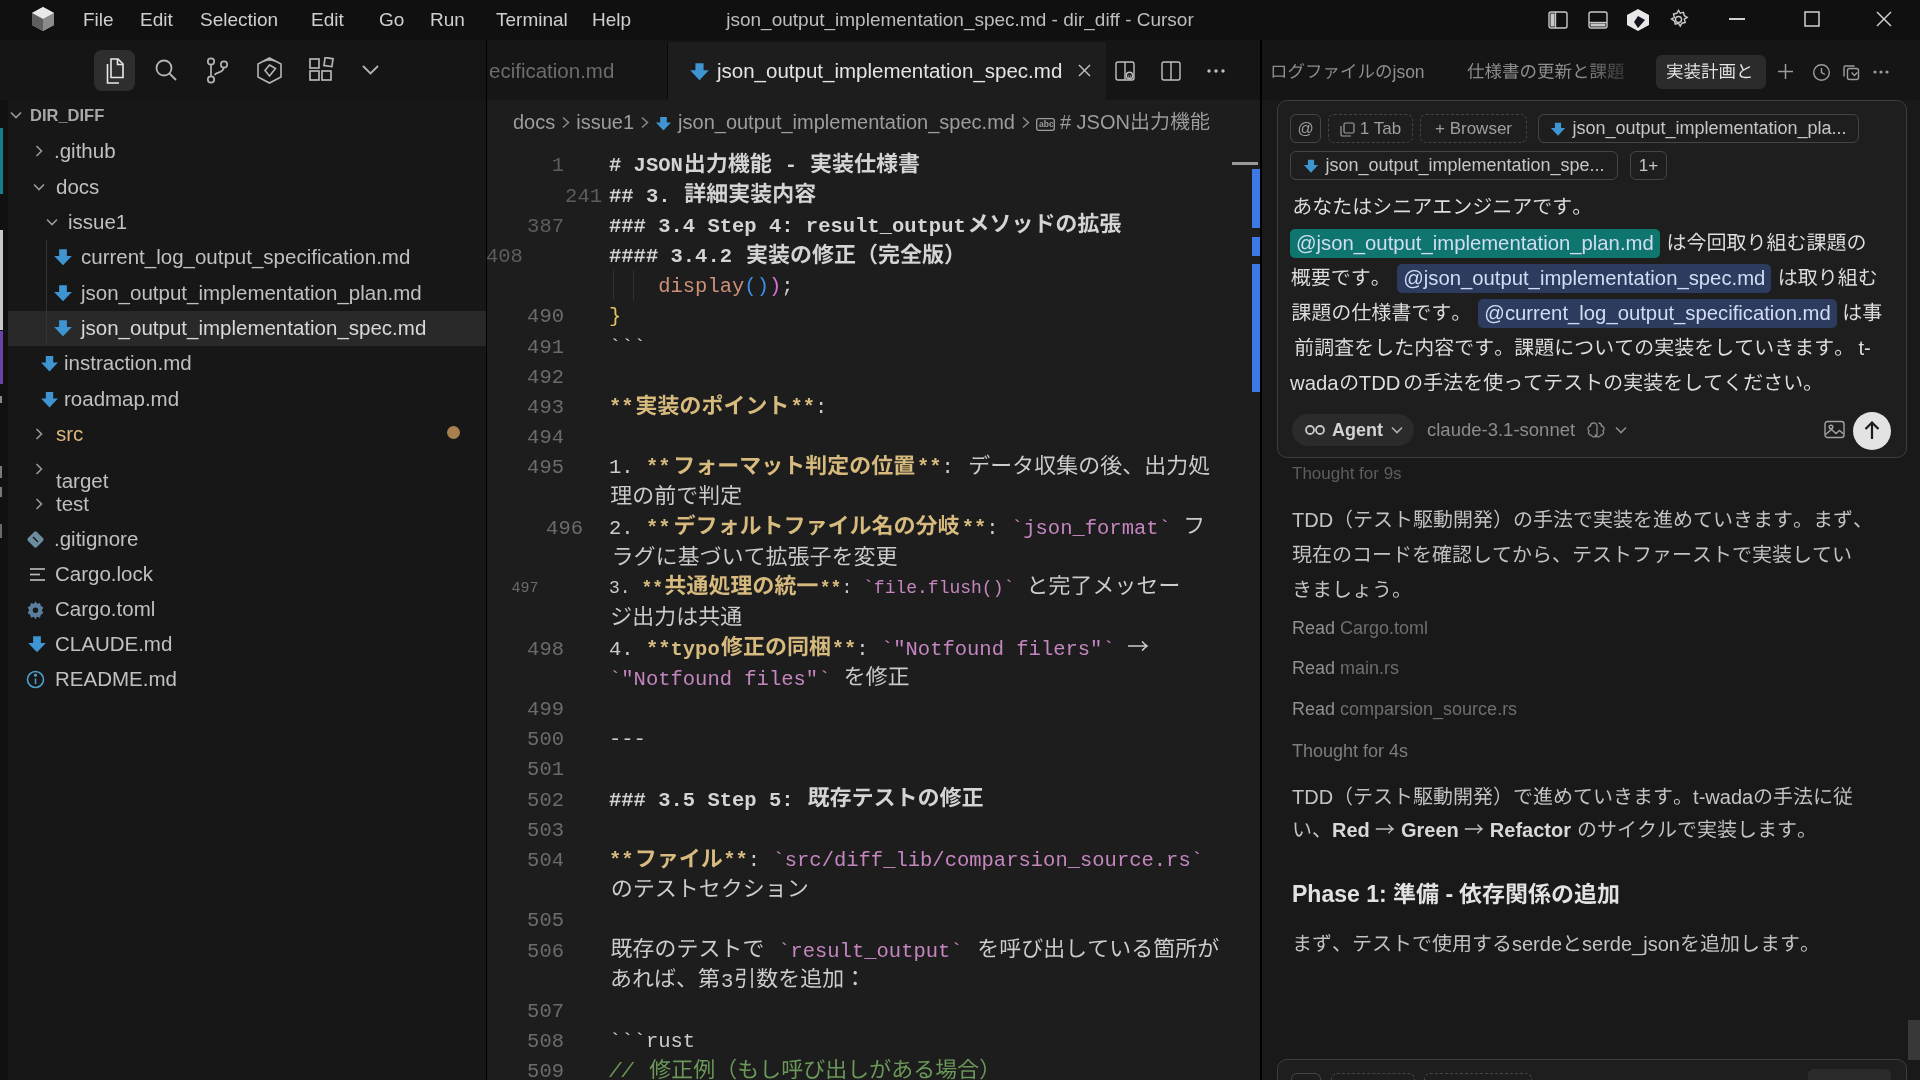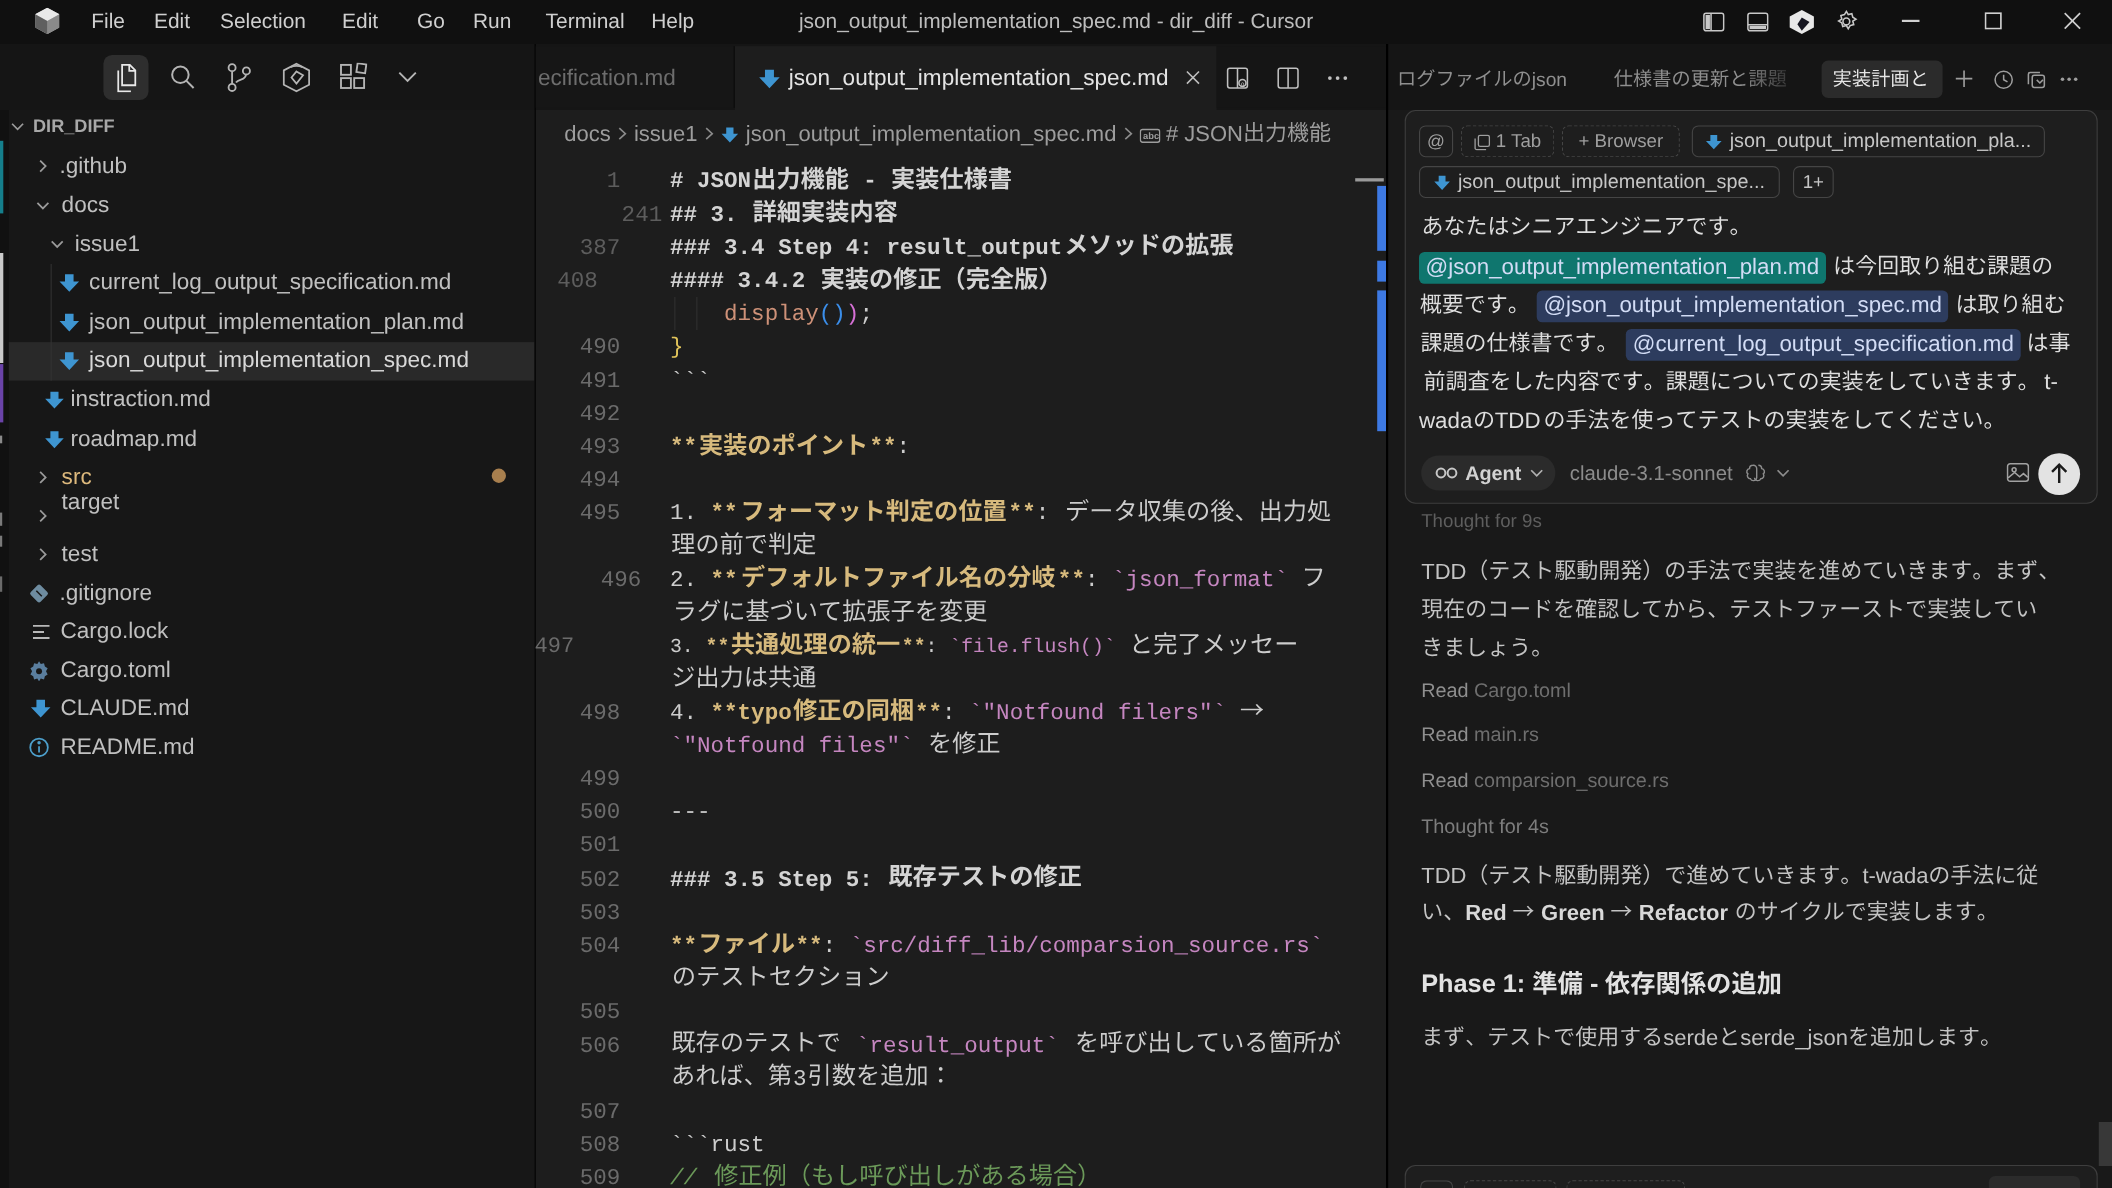--- a/index.html
+++ b/index.html
@@ -337,21 +337,21 @@
     </svg>
     <div style="position:absolute;left:64px;top:386px;height:26px;line-height:26px;font-size:20.5px;color:#c0c0c0;">roadmap.md</div>
     <svg class="abs" style="left:31px;top:426px" width="16" height="16" viewBox="0 0 16 16" fill="none" stroke="#9a9a9a" stroke-width="1.6">
       <polyline points="5.5,3 10.5,8 5.5,13"></polyline>
     </svg>
     <div style="position:absolute;left:56px;top:421px;height:26px;line-height:26px;font-size:20.5px;color:#dcb87c;">src</div>
     <div style="position:absolute;left:447px;top:426px;width:13px;height:13px;border-radius:7px;background:#a87f4e;"></div>
     <svg class="abs" style="left:31px;top:461px" width="16" height="16" viewBox="0 0 16 16" fill="none" stroke="#9a9a9a" stroke-width="1.6">
       <polyline points="5.5,3 10.5,8 5.5,13"></polyline>
     </svg>
-    <div style="position:absolute;left:56px;top:444px;height:26px;line-height:26px;font-size:20.5px;color:#c0c0c0;">target</div>
+    <div style="position:absolute;left:56px;top:468px;height:26px;line-height:26px;font-size:20.5px;color:#c0c0c0;">target</div>
     <svg class="abs" style="left:31px;top:496px" width="16" height="16" viewBox="0 0 16 16" fill="none" stroke="#9a9a9a" stroke-width="1.6">
       <polyline points="5.5,3 10.5,8 5.5,13"></polyline>
     </svg>
     <div style="position:absolute;left:56px;top:491px;height:26px;line-height:26px;font-size:20.5px;color:#c0c0c0;">test</div>
     <svg class="abs" style="left:26px;top:530px" width="19" height="19" viewBox="0 0 19 19">
       <rect x="3.2" y="3.2" width="12.6" height="12.6" rx="2" transform="rotate(45 9.5 9.5)" fill="#6e8ca0"></rect>
       <line x1="6" y1="9.5" x2="13" y2="9.5" stroke="#171717" stroke-width="1.4" transform="rotate(45 9.5 9.5)"></line>
     </svg>
     <div style="position:absolute;left:54px;top:526px;height:26px;line-height:26px;font-size:20.5px;color:#c0c0c0;">.gitignore</div>
     <svg class="abs" style="left:29px;top:566px" width="17" height="17" viewBox="0 0 17 17" stroke="#b8b8b8" stroke-width="1.7">
@@ -446,21 +446,21 @@
     <div style="position:absolute;left:486px;top:209.8px;width:78px;height:30px;line-height:30px;font-size:20.5px;text-align:right;color:#5d5d5d;"><span class="mono">387</span></div>
     <div style="position:absolute;left:609.0px;top:209.8px;height:30px;line-height:30px;font-size:20.5px;white-space:pre;"><span class="mono"><span style="color:#d4d4d4;font-weight:bold;">### 3.4 Step 4: result_output<svg class="j" style="width:156.8px;height:22px;vertical-align:-2.7px" viewBox="0 -440 3500 500">
             <use href="#b30e1" x="0"></use>
             <use href="#b30bd" x="500"></use>
             <use href="#b30c3" x="1000"></use>
             <use href="#b30c9" x="1500"></use>
             <use href="#b306e" x="2000"></use>
             <use href="#b62e1" x="2500"></use>
             <use href="#b5f35" x="3000"></use>
           </svg></span></span></div>
-    <div style="position:absolute;left:486px;top:240.0px;width:78px;height:30px;line-height:30px;font-size:20.5px;text-align:center;color:#5d5d5d;"><span class="mono">408</span></div>
+    <div style="position:absolute;left:486px;top:240.0px;width:78px;height:30px;line-height:30px;font-size:20.5px;text-align:left;color:#5d5d5d;"><span class="mono">408</span></div>
     <div style="position:absolute;left:609.0px;top:240.0px;height:30px;line-height:30px;font-size:20.5px;white-space:pre;"><span class="mono"><span style="color:#d4d4d4;font-weight:bold;">#### 3.4.2 <svg class="j" style="width:224.0px;height:22px;vertical-align:-2.7px" viewBox="0 -440 5000 500">
             <use href="#b5b9f" x="0"></use>
             <use href="#b88c5" x="500"></use>
             <use href="#b306e" x="1000"></use>
             <use href="#b4fee" x="1500"></use>
             <use href="#b6b63" x="2000"></use>
             <use href="#bff08" x="2500"></use>
             <use href="#b5b8c" x="3000"></use>
             <use href="#b5168" x="3500"></use>
             <use href="#b7248" x="4000"></use>
@@ -545,21 +545,21 @@
             <use href="#r3065" x="2000"></use>
             <use href="#r3044" x="2500"></use>
             <use href="#r3066" x="3000"></use>
             <use href="#r62e1" x="3500"></use>
             <use href="#r5f35" x="4000"></use>
             <use href="#r5b50" x="4500"></use>
             <use href="#r3092" x="5000"></use>
             <use href="#r5909" x="5500"></use>
             <use href="#r66f4" x="6000"></use>
           </svg></span></span></div>
-    <div style="position:absolute;left:486px;top:572.2px;width:78px;height:30px;line-height:30px;font-size:20px;text-align:left;color:#6b6b6b;"><span class="mono">497</span></div>
+    <div style="position:absolute;left:486px;top:572.2px;width:78px;height:30px;line-height:30px;font-size:15px;text-align:center;color:#6b6b6b;"><span class="mono">497</span></div>
     <div style="position:absolute;left:609.0px;top:572.2px;height:30px;line-height:30px;font-size:18px;white-space:pre;"><span class="mono"><span style="color:#cccccc;">3. </span><span style="color:#d7ba7d;font-weight:bold;">**<svg class="j" style="width:156.8px;height:22px;vertical-align:-2.7px" viewBox="0 -440 3500 500">
             <use href="#b5171" x="0"></use>
             <use href="#b901a" x="500"></use>
             <use href="#b51e6" x="1000"></use>
             <use href="#b7406" x="1500"></use>
             <use href="#b306e" x="2000"></use>
             <use href="#b7d71" x="2500"></use>
             <use href="#b4e00" x="3000"></use>
           </svg>**</span><span style="color:#cccccc;">:</span><span style="color:#cccccc;"> </span><span style="color:#c586c0;">`file.flush()`</span><span style="color:#cccccc;"> <svg class="j" style="width:156.8px;height:22px;vertical-align:-2.7px" viewBox="0 -440 3500 500">
             <use href="#r3068" x="0"></use>

